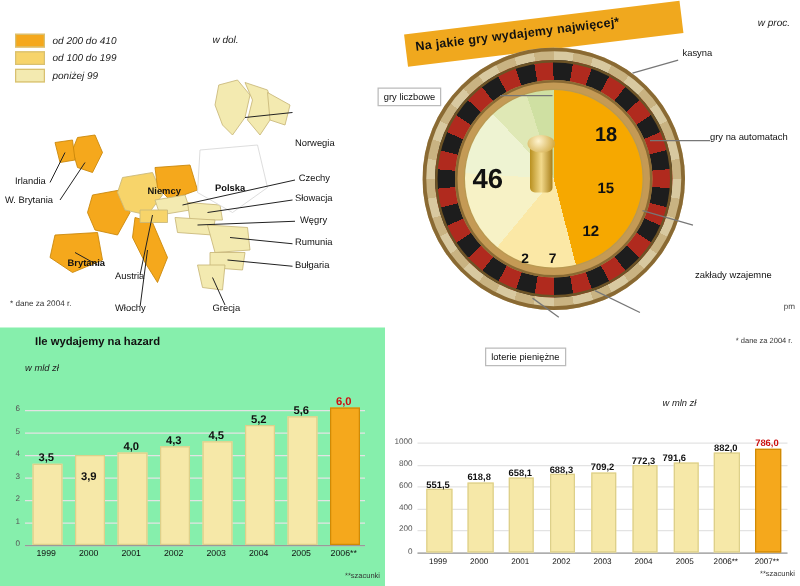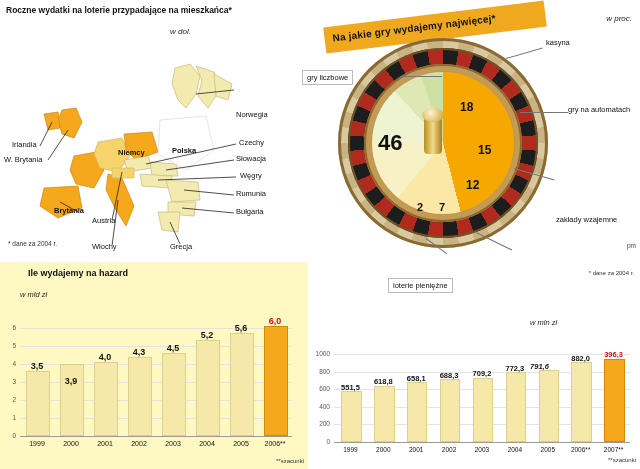--- a/index.html
+++ b/index.html
@@ -23,21 +23,21 @@
   .legend-row{display:flex;align-items:center;height:12px;margin-bottom:2px;}
   .legend-swatch{width:22px;height:9px;margin-right:6px;border:0.5px solid #d8c070;}
   .legend-label{font-size:8px;font-style:italic;color:#222;}
   #map-unit{position:absolute;left:170px;top:27px;font-size:8px;font-style:italic;color:#222;}
   #map-footnote{position:absolute;left:8px;top:240px;font-size:6.5px;color:#333;}
 
   #map-area{position:absolute;left:0;top:60px;width:308px;height:185px;}
   .map-label{position:absolute;font-size:7.5px;color:#111;white-space:nowrap;}
 
   
-  #hazard-panel{left:0;top:262px;width:308px;height:207px;background:#fef9c3;}
+  #hazard-panel{left:0;top:262px;width:308px;height:207px;background:#86efac;}
   #hazard-title{position:absolute;left:28px;top:6px;font-size:9px;font-weight:bold;color:#111;}
   #hazard-unit{position:absolute;left:20px;top:28px;font-size:7.5px;font-style:italic;color:#222;}
   .plot{position:absolute;}
   .gridline{position:absolute;left:0;height:1px;background:#e3e3e3;}
   .axis-line{position:absolute;background:#9a9a9a;}
   .ytick{position:absolute;font-size:6.5px;color:#555;text-align:right;width:16px;}
   .bar{position:absolute;bottom:0;}
   .barlabel{position:absolute;font-size:8.5px;font-weight:bold;color:#111;text-align:center;}
   .xlabel{position:absolute;font-size:7px;color:#111;text-align:center;}
   #hazard-foot{position:absolute;right:4px;top:196px;font-size:6px;color:#333;}
@@ -88,21 +88,21 @@
     background:linear-gradient(90deg,#b9901f,#f2d98b,#a97f1a);
     border-radius:4px;
   }
   .hub-top{
     position:absolute;left:84px;top:70px;width:22px;height:14px;
     background:radial-gradient(circle at 40% 35%,#fff4cf,#c79a28);
     border-radius:50%;
   }
   .pie-val{position:absolute;font-weight:bold;color:#111;}
   #pv-46{left:40px;top:92px;font-size:22px;}
-  #pv-18{left:122px;top:62px;font-size:12px;}
+  #pv-18{left:138px;top:62px;font-size:16px;}
   #pv-15{left:140px;top:105px;font-size:12px;}
   #pv-12{left:128px;top:140px;font-size:12px;}
   #pv-7{left:101px;top:163px;font-size:11px;}
   #pv-2{left:79px;top:163px;font-size:11px;}
 
   .callout{position:absolute;font-size:7.5px;color:#111;background:#fff;
            border:1px solid #bbb;padding:2px 4px;white-space:nowrap;}
   .callout.plain{border:none;background:transparent;padding:0;}
   .clead{position:absolute;background:#777;}
   #roul-foot{position:absolute;right:6px;top:270px;font-size:6px;color:#333;}
@@ -111,22 +111,35 @@
   #budget-panel{left:308px;top:300px;width:332px;height:169px;background:#fff;}
   #budget-title{position:absolute;left:6px;top:6px;font-size:9px;font-weight:bold;color:#111;line-height:12px;}
   #budget-unit{position:absolute;left:222px;top:18px;font-size:7.5px;font-style:italic;color:#222;}
   #budget-foot{position:absolute;right:4px;top:157px;font-size:6px;color:#333;}
   #pm-mark{position:absolute;right:4px;top:244px;font-size:6.5px;color:#444;}
 </style>
 </head>
 <body>
 
 <div class="panel" id="map-panel">
-  <div id="map-title">Roczne wydatki na loterie przypadające na mieszkańca*</div>
-
+
+  <div id="legend">
+    <div class="legend-row">
+      <span class="legend-swatch" style="background:#f5a81c"></span>
+      <span class="legend-label">od 200 do 410</span>
+    </div>
+    <div class="legend-row">
+      <span class="legend-swatch" style="background:#f7d46a"></span>
+      <span class="legend-label">od 100 do 199</span>
+    </div>
+    <div class="legend-row">
+      <span class="legend-swatch" style="background:#f3eab0"></span>
+      <span class="legend-label">poniżej 99</span>
+    </div>
+  </div>
   <div id="map-unit">w dol.</div>
 
   <div id="map-area">
     
     <svg width="308" height="185" viewBox="0 0 308 185">
 
       <path d="M175 8 L190 4 L200 16 L196 34 L186 48 L178 40 L172 24 Z" fill="#f3eab0" stroke="#c9b87a" stroke-width="0.7"></path>
       <path d="M196 6 L214 12 L220 30 L208 48 L198 36 L202 20 Z" fill="#f3eab0" stroke="#c9b87a" stroke-width="0.7"></path>
       <path d="M214 14 L232 24 L228 40 L216 36 Z" fill="#f3eab0" stroke="#c9b87a" stroke-width="0.7"></path>
 
@@ -306,24 +319,24 @@
       <div class="bar" style="left: 105.902px; width: 18.4178px; height: 60.5704px; bottom: 0px; background: rgb(246, 232, 168); border: 0.6px solid rgb(221, 208, 138);"></div>
       <div class="barlabel" style="left: 94.6667px; width: 40.8889px; top: 32.9296px; font-size: 7.5px; color: rgb(17, 17, 17);">688,3</div>
       <div class="xlabel" style="left: 92.6667px; width: 44.8889px; top: 108px; font-size: 6.5px;">2002</div>
       <div class="bar" style="left: 138.791px; width: 18.4178px; height: 62.4096px; bottom: 0px; background: rgb(246, 232, 168); border: 0.6px solid rgb(221, 208, 138);"></div>
       <div class="barlabel" style="left: 127.556px; width: 40.8889px; top: 31.0904px; font-size: 7.5px; color: rgb(17, 17, 17);">709,2</div>
       <div class="xlabel" style="left: 125.556px; width: 44.8889px; top: 108px; font-size: 6.5px;">2003</div>
       <div class="bar" style="left: 171.68px; width: 18.4178px; height: 67.9624px; bottom: 0px; background: rgb(246, 232, 168); border: 0.6px solid rgb(221, 208, 138);"></div>
       <div class="barlabel" style="left: 160.444px; width: 40.8889px; top: 25.5376px; font-size: 7.5px; color: rgb(17, 17, 17);">772,3</div>
       <div class="xlabel" style="left: 158.444px; width: 44.8889px; top: 108px; font-size: 6.5px;">2004</div>
       <div class="bar" style="left: 204.569px; width: 18.4178px; height: 69.6608px; bottom: 0px; background: rgb(246, 232, 168); border: 0.6px solid rgb(221, 208, 138);"></div>
-      <div class="barlabel" style="left: 185px; width: 40.8889px; top: 23.8392px; font-size: 7.5px; color: rgb(17, 17, 17); font-style: italic;">791,6</div>
+      <div class="barlabel" style="left: 185px; width: 40.8889px; top: 23.8392px; font-size: 7.5px; color: rgb(17, 17, 17);">791,6</div>
       <div class="xlabel" style="left: 191.333px; width: 44.8889px; top: 108px; font-size: 6.5px;">2005</div>
       <div class="bar" style="left: 237.458px; width: 18.4178px; height: 77.616px; bottom: 0px; background: rgb(246, 232, 168); border: 0.6px solid rgb(221, 208, 138);"></div>
       <div class="barlabel" style="left: 226.222px; width: 40.8889px; top: 15.884px; font-size: 7.5px; color: rgb(17, 17, 17);">882,0</div>
       <div class="xlabel" style="left: 224.222px; width: 44.8889px; top: 108px; font-size: 6.5px;">2006**</div>
       <div class="bar" style="left: 270.347px; width: 18.4178px; height: 81.1096px; bottom: 0px; background: rgb(245, 168, 28); border: 0.6px solid rgb(208, 138, 5);"></div>
-      <div class="barlabel" style="left: 259.111px; width: 40.8889px; top: 12.3904px; font-size: 7.5px; color: rgb(204, 17, 17);">396,3</div>
+      <div class="barlabel" style="left: 259.111px; width: 40.8889px; top: 12.3904px; font-size: 7.5px; color: rgb(204, 17, 17);">786,0</div>
       <div class="xlabel" style="left: 257.111px; width: 44.8889px; top: 108px; font-size: 6.5px;">2007**</div>
     </div>
   <div id="budget-foot">**szacunki</div>
   <div id="pm-mark" style="position:absolute;right:4px;top:-58px;">pm</div>
 </div>
 
 </body></html>

